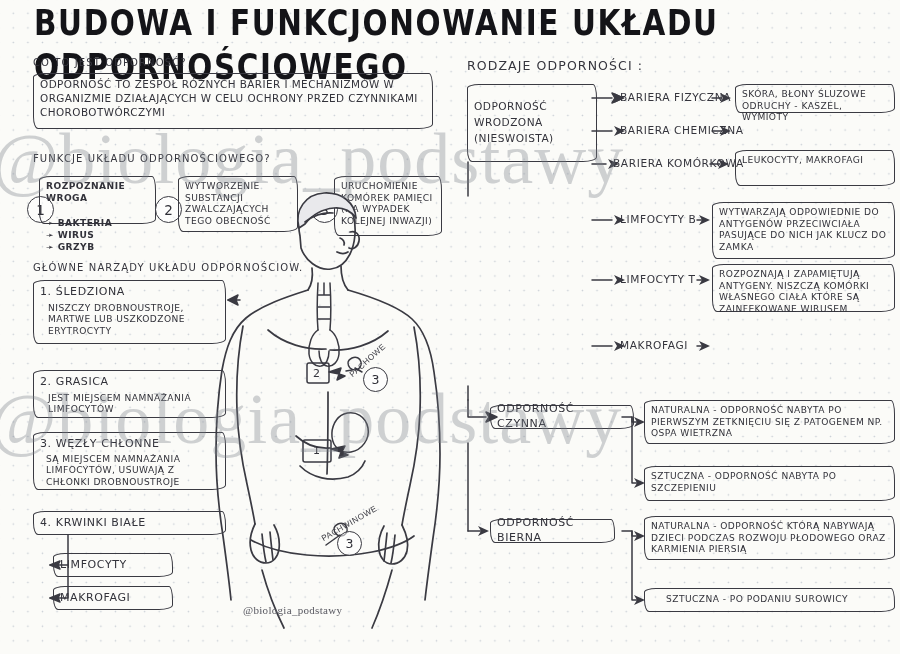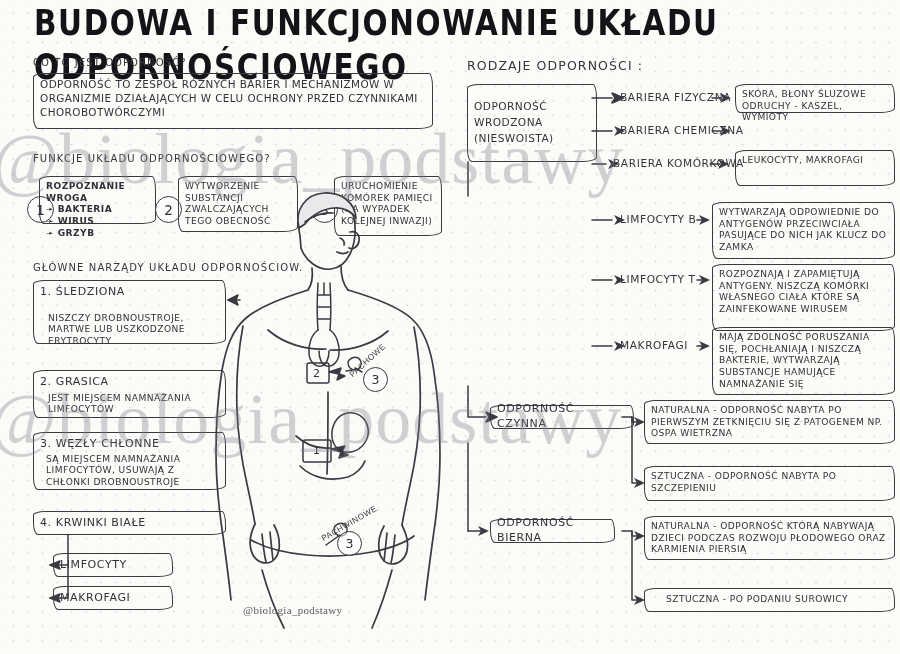--- a/index.html
+++ b/index.html
@@ -99,40 +99,40 @@
 
   <div class="box wobble" style="left:33px;top:73px;width:400px;height:56px;">
     <span class="txt hw">ODPORNOŚĆ TO ZESPÓŁ RÓŻNYCH BARIER I MECHANIZMÓW W ORGANIZMIE DZIAŁAJĄCYCH W CELU OCHRONY PRZED CZYNNIKAMI CHOROBOTWÓRCZYMI</span>
   </div>
 
   <div class="sect hw" style="left:33px;top:153px;">FUNKCJE UKŁADU ODPORNOŚCIOWEGO?</div>
 
   <div class="circnum" style="left:27px;top:196px;">1</div>
   <div class="box wobble" style="left:39px;top:176px;width:117px;height:48px;font-weight:bold;">
     <span class="txt xs hw">ROZPOZNANIE WROGA</span>
-    <span class="txt xs hw" style="margin-top:0;">➛&nbsp;<span>BAKTERIA</span></span>
+    <span class="txt xs hw" style="margin-top:14px;">➛&nbsp;<span>BAKTERIA</span></span>
     <span class="txt xs hw">➛&nbsp;<span>WIRUS</span></span>
     <span class="txt xs hw">➛&nbsp;<span>GRZYB</span></span>
   </div>
 
   <div class="circnum" style="left:155px;top:196px;">2</div>
   <div class="box wobble" style="left:178px;top:176px;width:120px;height:56px;">
     <span class="txt xs hw">WYTWORZENIE SUBSTANCJI ZWALCZAJĄCYCH TEGO OBECNOŚĆ</span>
   </div>
 
   <div class="circnum" style="left:311px;top:196px;">3</div>
   <div class="box wobble" style="left:334px;top:176px;width:108px;height:60px;">
     <span class="txt xs hw">URUCHOMIENIE KOMÓREK PAMIĘCI (NA WYPADEK KOLEJNEJ INWAZJI)</span>
   </div>
 
   <div class="sect hw" style="left:33px;top:262px;">GŁÓWNE NARZĄDY UKŁADU ODPORNOŚCIOW.</div>
 
   <div class="box wobble" style="left:33px;top:280px;width:193px;height:64px;">
     <span class="txt md hw"><span>1.</span>&nbsp;<span>ŚLEDZIONA</span></span>
-    <span class="txt xs hw" style="margin-top:13px;padding-left:8px;">NISZCZY DROBNOUSTROJE, MARTWE LUB USZKODZONE ERYTROCYTY</span>
+    <span class="txt xs hw" style="margin-top:3px;padding-left:8px;">NISZCZY DROBNOUSTROJE, MARTWE LUB USZKODZONE ERYTROCYTY</span>
   </div>
 
   <div class="box wobble" style="left:33px;top:370px;width:193px;height:48px;">
     <span class="txt md hw"><span>2.</span>&nbsp;<span>GRASICA</span></span>
     <span class="txt xs hw" style="margin-top:3px;padding-left:8px;">JEST MIEJSCEM NAMNAŻANIA LIMFOCYTÓW</span>
   </div>
 
   <div class="box wobble" style="left:33px;top:432px;width:193px;height:58px;">
     <span class="txt md hw"><span>3.</span>&nbsp;<span>WĘZŁY CHŁONNE</span></span>
     <span class="txt xs hw" style="margin-top:2px;padding-left:6px;">SĄ MIEJSCEM NAMNAŻANIA LIMFOCYTÓW, USUWAJĄ Z CHŁONKI DROBNOUSTROJE</span>
@@ -167,28 +167,25 @@
     <span class="txt xs hw">LEUKOCYTY, MAKROFAGI</span>
   </div>
 
 
   <div class="lbl hw" style="left:620px;top:213px;">LIMFOCYTY B</div>
   <div class="box wobble" style="left:712px;top:202px;width:183px;height:57px;">
     <span class="txt xs hw">WYTWARZAJĄ ODPOWIEDNIE DO ANTYGENÓW PRZECIWCIAŁA PASUJĄCE DO NICH JAK KLUCZ DO ZAMKA</span>
   </div>
 
   <div class="lbl hw" style="left:620px;top:273px;">LIMFOCYTY T</div>
-  <div class="box wobble" style="left:712px;top:264px;width:183px;height:67px;">
+  <div class="box wobble" style="left:712px;top:264px;width:183px;height:48px;">
     <span class="txt xs hw">ROZPOZNAJĄ I ZAPAMIĘTUJĄ ANTYGENY. NISZCZĄ KOMÓRKI WŁASNEGO CIAŁA KTÓRE SĄ ZAINFEKOWANE WIRUSEM</span>
   </div>
 
   <div class="lbl hw" style="left:620px;top:339px;">MAKROFAGI</div>
-  <div class="box wobble" style="left:712px;top:327px;width:183px;height:68px;">
-    <span class="txt xs hw">MAJĄ ZDOLNOŚĆ PORUSZANIA SIĘ, POCHŁANIAJĄ I NISZCZĄ BAKTERIE, WYTWARZAJĄ SUBSTANCJE HAMUJĄCE NAMNAŻANIE SIĘ</span>
-  </div>
 
   <div class="box wobble" style="left:490px;top:405px;width:144px;height:24px;display:flex;align-items:center;">
     <span class="txt md hw">ODPORNOŚĆ CZYNNA</span>
   </div>
   <div class="box wobble" style="left:644px;top:400px;width:251px;height:44px;">
     <span class="txt xs hw">NATURALNA - ODPORNOŚĆ NABYTA PO PIERWSZYM ZETKNIĘCIU SIĘ Z PATOGENEM NP. OSPA WIETRZNA</span>
   </div>
   <div class="box wobble" style="left:644px;top:466px;width:251px;height:35px;">
     <span class="txt xs hw">SZTUCZNA - ODPORNOŚĆ NABYTA PO SZCZEPIENIU</span>
   </div>

